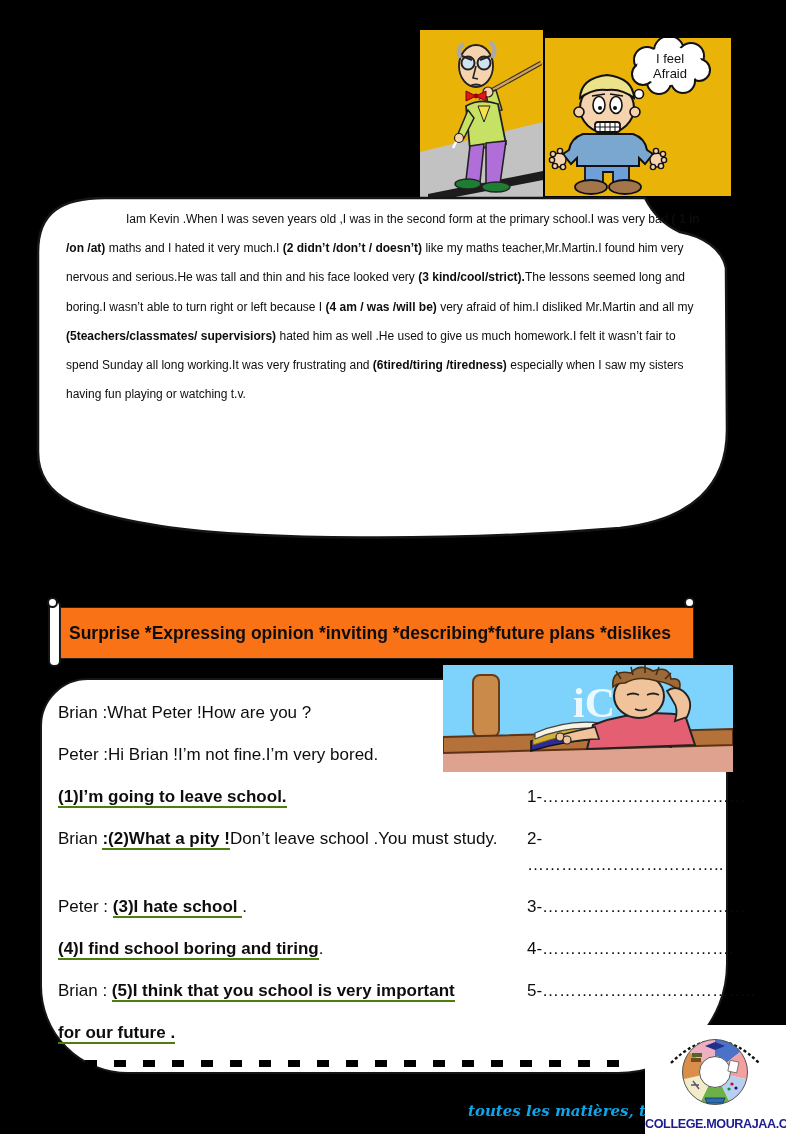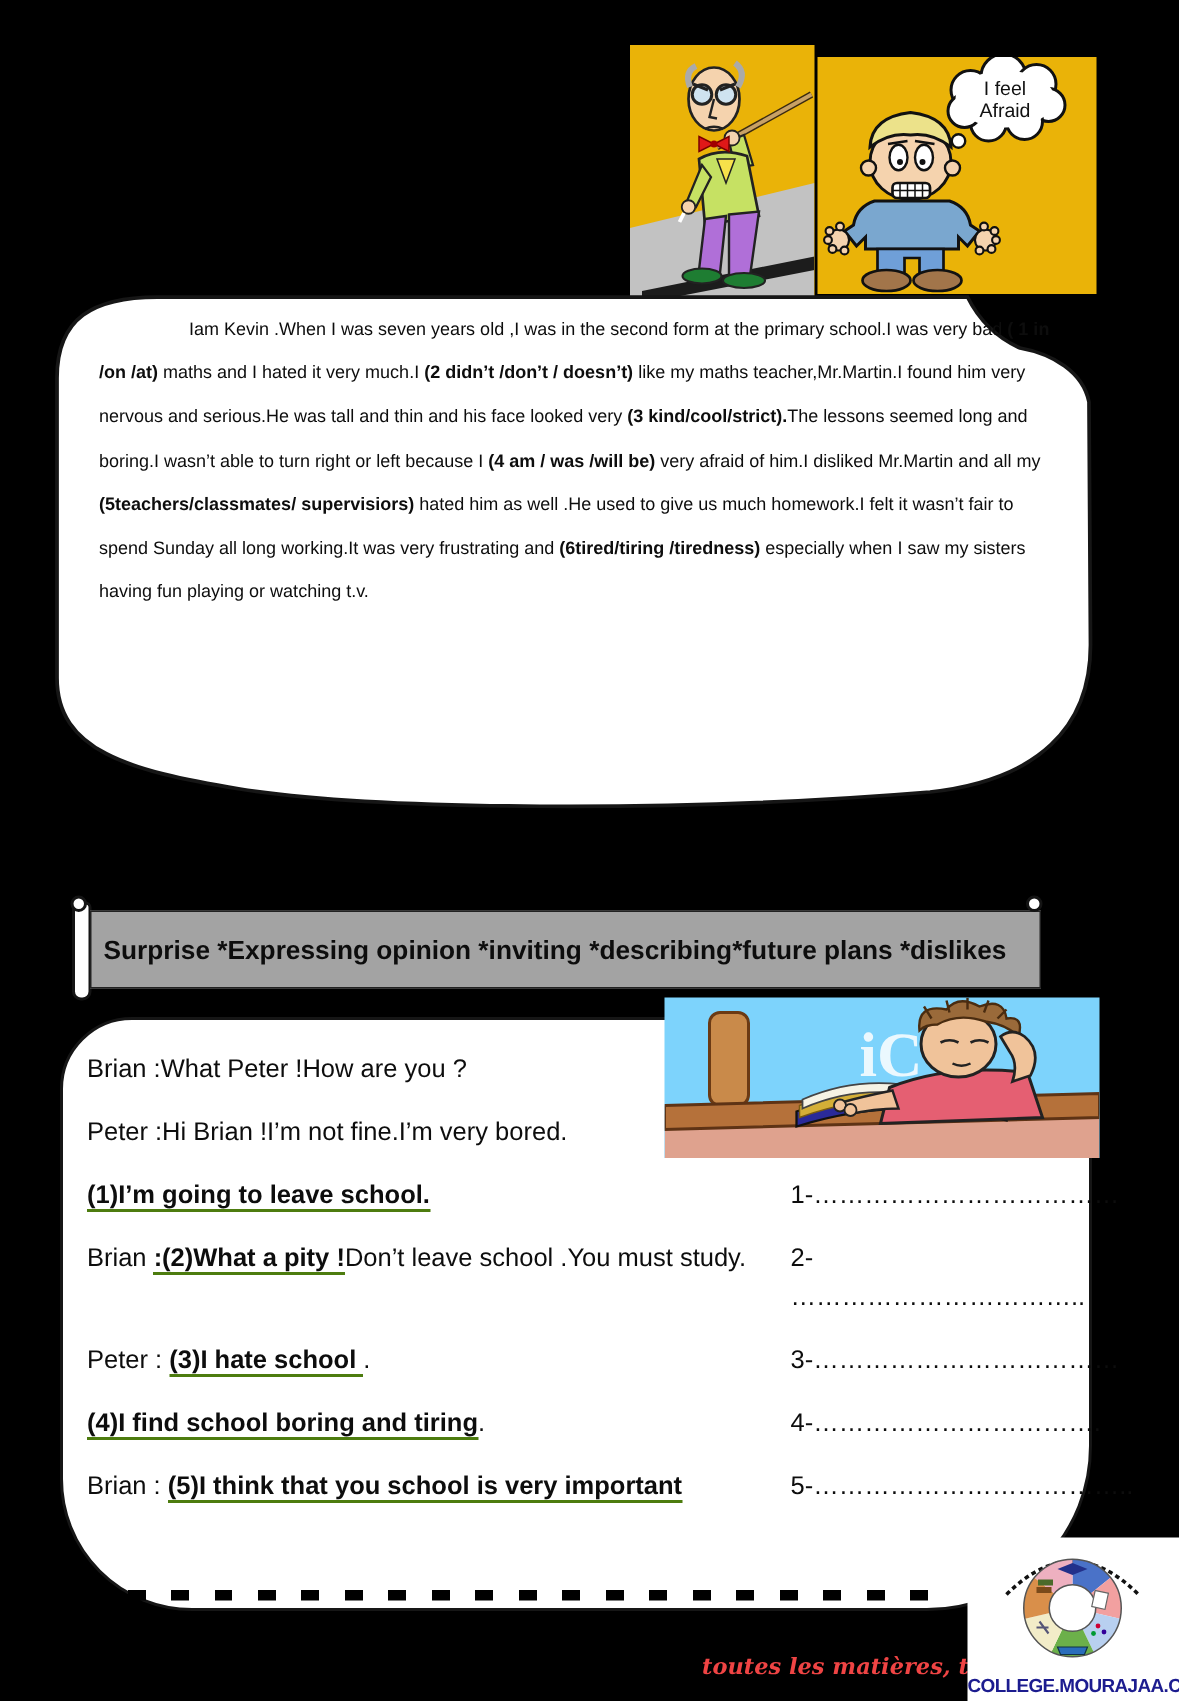--- a/index.html
+++ b/index.html
@@ -16,21 +16,21 @@
   #passage-svg{left:30px;top:190px;width:706px;height:360px;}
   #passage-text{
     left:66px;top:205px;width:636px;font-size:12px;line-height:29.2px;
     text-indent:60px;letter-spacing:0;
   }
   .b{font-weight:700;}
   .u{border-bottom:2px solid #4d7c0f;padding-bottom:0;}
   
   #banner-leftbar{left:48px;top:601px;width:13px;height:66px;background:#fff;border:2px solid #141414;border-radius:4px 4px 6px 6px;box-sizing:border-box;}
   #banner-curl-left{left:47px;top:597px;width:11px;height:11px;background:#fff;border:2px solid #141414;border-radius:50%;box-sizing:border-box;}
-  #banner-rect{left:60px;top:607px;width:634px;height:52px;background:#a3a3a3;border:1px solid #222;box-sizing:border-box;display:flex;align-items:center;}
+  #banner-rect{left:60px;top:607px;width:634px;height:52px;background:#f97316;border:1px solid #222;box-sizing:border-box;display:flex;align-items:center;}
   #banner-rect .txt{font-weight:700;font-size:17.5px;padding-left:8px;white-space:nowrap;}
   #banner-curl-right{left:684px;top:597px;width:11px;height:11px;background:#fff;border:2px solid #141414;border-radius:50%;box-sizing:border-box;}
   
   #dialogue-bubble{
     left:40px;top:678px;width:688px;height:396px;background:#fff;
     border:2px solid #161616;border-radius:48px 60px 110px 88px;box-sizing:border-box;
   }
   #cut-dashes{
     left:85px;top:1060px;width:535px;height:7px;
     background:repeating-linear-gradient(90deg,#000 0 12px,transparent 12px 29px);
@@ -216,23 +216,27 @@
       <div class="dright">3-………………………………</div>
     </div>
     <div class="drow">
       <div class="dleft"><span class="b u">(4)I find school boring and tiring</span><span>.</span></div>
       <div class="dright">4-…………………………….</div>
     </div>
     <div class="drow">
       <div class="dleft"><span>Brian : </span><span class="b u">(5)I think that you school is very important</span></div>
       <div class="dright">5-………………………………..</div>
     </div>
+    <div class="drow">
+      <div class="dleft"><span class="b u">for our future .</span></div>
+      <div class="dright"></div>
+    </div>
   </div>
 
-<div class="abs" id="tagline" style="color: #ef4444;">toutes les matières, t</div>
+<div class="abs" id="tagline" style="color: #0ea5e9;">toutes les matières, t</div>
 <div class="abs" id="logo-box">
   <svg width="141" height="92" viewBox="0 0 141 92">
     <path d="M 26,38 Q 70,-6 114,38" fill="none" stroke="#111" stroke-width="2.4" stroke-dasharray="3 2.4"></path>
     <g fill="none" stroke-width="17">
       <path d="M 70,23 A 24 24 0 0 1 88.8,32" stroke="#4a72c8"></path>
       <path d="M 88.8,32 A 24 24 0 0 1 93.4,52.3" stroke="#f2a0a0"></path>
       <path d="M 93.4,52.3 A 24 24 0 0 1 80.4,68.6" stroke="#b8d0f0"></path>
       <path d="M 80.4,68.6 A 24 24 0 0 1 59.6,68.6" stroke="#6cb04a"></path>
       <path d="M 59.6,68.6 A 24 24 0 0 1 46.6,52.3" stroke="#f2ecc8"></path>
       <path d="M 46.6,52.3 A 24 24 0 0 1 51.2,32" stroke="#d98f4a"></path>

